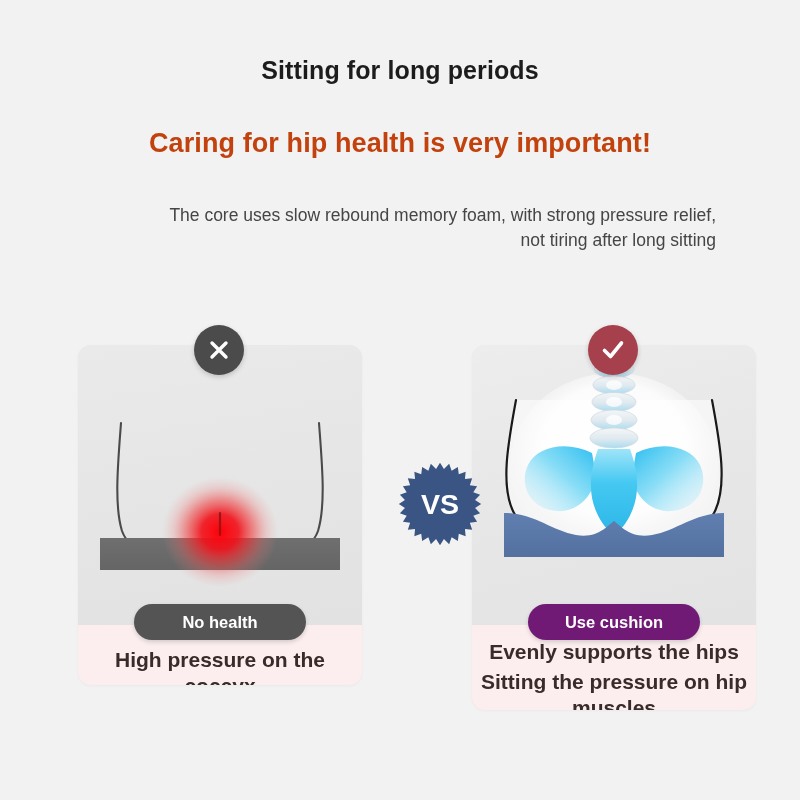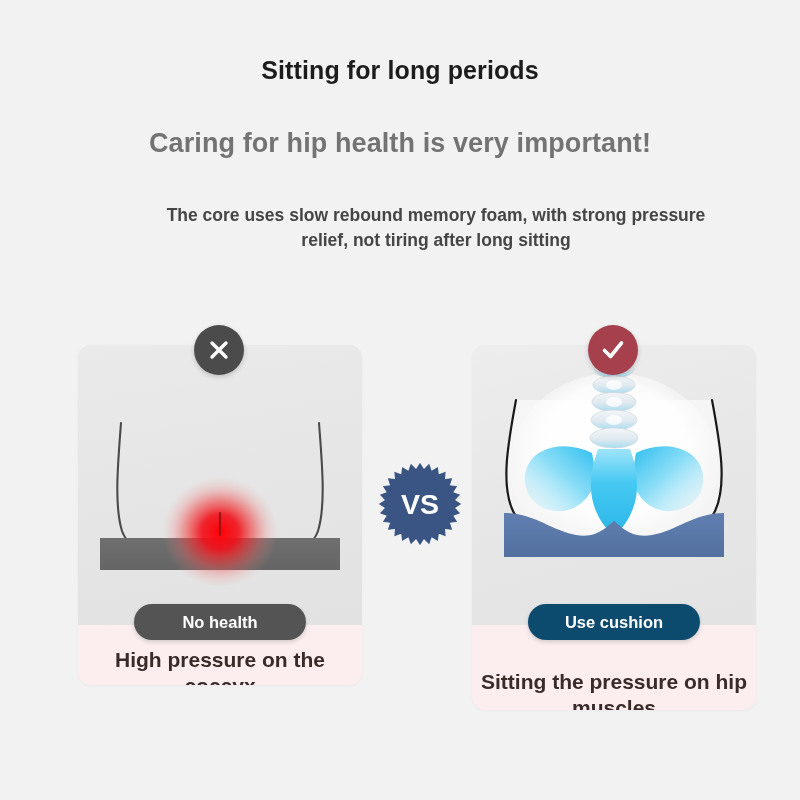--- a/index.html
+++ b/index.html
@@ -36,32 +36,32 @@
   }
   .headline-2 {
     position: absolute;
     top: 128px;
     left: 0;
     width: 800px;
     text-align: center;
     font-size: 27px;
     font-weight: bold;
     letter-spacing: .1px;
-    color: #737373;
+    color: #c2410c;
   }
   .subcopy {
     position: absolute;
     top: 203px;
     left: 156px;
     width: 560px;
     font-size: 17.5px;
-    font-weight: bold;
+    font-weight: normal;
     line-height: 1.42;
     color: #454545;
-    text-align: center;
+    text-align: right;
   }
 
   
   .cards {
     position: absolute;
     top: 345px;
     left: 0;
     width: 800px;
     height: 380px;
   }
@@ -151,21 +151,21 @@
     z-index: 7;
     box-shadow: 0 2px 4px rgba(0,0,0,.16);
     white-space: nowrap;
   }
   .pill--no-cushion  { left: 134px; top: 604px; width: 172px; background: #545454; }
   .pill--use-cushion { left: 528px; top: 604px; width: 172px; background: #ef5561; }
 
   
   .vs-badge {
     position: absolute;
-    left: 378px;
+    left: 398px;
     top: 462px;
     width: 84px;
     height: 84px;
     z-index: 8;
   }
   .vs-badge svg { display: block; }
 </style>
 </head>
 <body style="background: rgb(242, 242, 242);">
 
@@ -293,40 +293,41 @@
                    C 62 168, 80 186, 104 190
                    C 126 194, 136 180, 142 176
                    C 148 180, 158 194, 180 190
                    C 204 186, 222 168, 252 168
                    L 252 212
                    L 32 212 Z" fill="url(#cushionGrad)"></path>
         </svg>
       </div>
 
       <div class="card-footer" style="background: rgb(252, 238, 238);">
+        <div class="footer-text footer-line-1">Evenly supports the hips</div>
         <div class="footer-text footer-line-2">Sitting the pressure on hip muscles</div>
       </div>
     </div>
   </div>
 
   <div class="badge badge--x" style="background: rgb(75, 75, 75);">
     <svg width="26" height="26" viewBox="0 0 26 26" aria-hidden="true">
       <path d="M 6 6 L 20 20 M 20 6 L 6 20" stroke="#ffffff" stroke-width="3.4" stroke-linecap="round"></path>
     </svg>
   </div>
 
   <div class="badge badge--check" style="background: rgb(166, 64, 76);">
     <svg width="28" height="28" viewBox="0 0 28 28" aria-hidden="true">
       <path d="M 5.5 14.5 L 11.5 20.5 L 22.5 7" fill="none" stroke="#ffffff" stroke-width="3.6" stroke-linecap="round" stroke-linejoin="round"></path>
     </svg>
   </div>
 
   <div class="pill pill--no-cushion" style="background: rgb(84, 84, 84);">No health</div>
 
-  <div class="pill pill--use-cushion" style="background: #0c4a6e;">Use cushion</div>
+  <div class="pill pill--use-cushion" style="background: #701a75;">Use cushion</div>
 
   <div class="vs-badge">
     <svg width="84" height="84" viewBox="0 0 100 100" aria-hidden="true">
       <polygon id="burst" points="50.00,1.00 54.70,8.26 60.90,2.23 63.87,10.36 71.26,5.85 72.35,14.44 80.55,11.69 79.70,20.30 88.31,19.45 85.56,27.65 94.15,28.74 89.64,36.13 97.77,39.10 91.74,45.30 99.00,50.00 91.74,54.70 97.77,60.90 89.64,63.87 94.15,71.26 85.56,72.35 88.31,80.55 79.70,79.70 80.55,88.31 72.35,85.56 71.26,94.15 63.87,89.64 60.90,97.77 54.70,91.74 50.00,99.00 45.30,91.74 39.10,97.77 36.13,89.64 28.74,94.15 27.65,85.56 19.45,88.31 20.30,79.70 11.69,80.55 14.44,72.35 5.85,71.26 10.36,63.87 2.23,60.90 8.26,54.70 1.00,50.00 8.26,45.30 2.23,39.10 10.36,36.13 5.85,28.74 14.44,27.65 11.69,19.45 20.30,20.30 19.45,11.69 27.65,14.44 28.74,5.85 36.13,10.36 39.10,2.23 45.30,8.26" fill="#3a5584"></polygon>
       <text x="50" y="50" text-anchor="middle" dominant-baseline="central" font-family="Liberation Sans, sans-serif" font-size="34" font-weight="bold" fill="#ffffff">VS</text>
     </svg>
   </div>
 
 </div>
 

